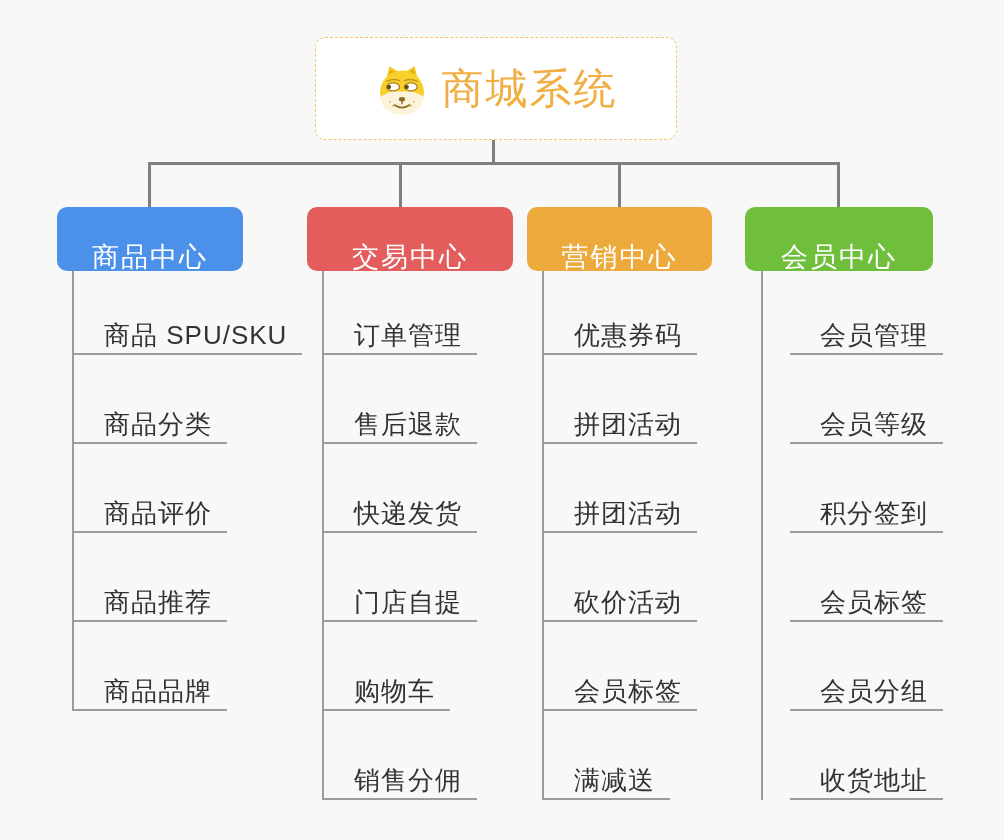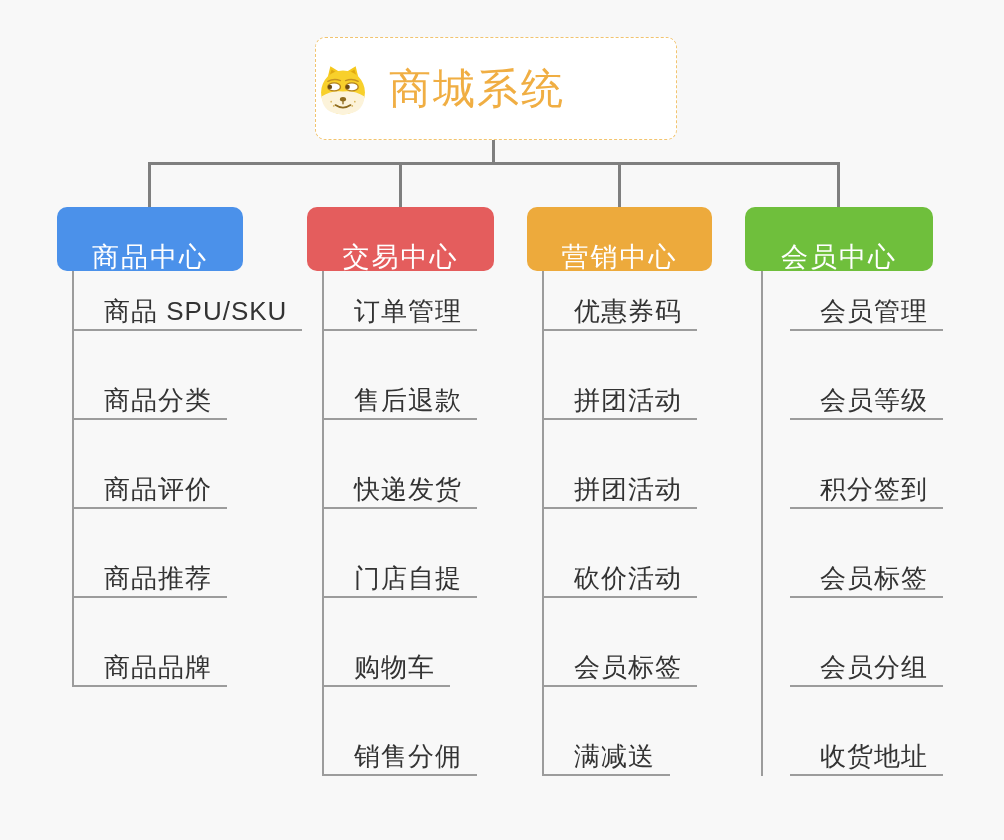--- a/index.html
+++ b/index.html
@@ -12,58 +12,58 @@
     background:var(--background);
     font-family:"Liberation Sans","DejaVu Sans",sans-serif;
     position:relative;overflow:hidden;
   }
   .stage{position:absolute;inset:0;}
 
   
   .root-node{
     position:absolute;left:315px;top:37px;width:362px;height:103px;
     background:#ffffff;border:1px dashed var(--root-border);border-radius:10px;
-    display:flex;align-items:center;gap:19px;
+    display:flex;align-items:center;justify-content:center;gap:13px;
   }
   .root-title{
     font-size:42px;color:var(--root-text);letter-spacing:2px;white-space:nowrap;
   }
   .doge{width:54px;height:56px;display:inline-flex;}
 
   
   .conn{position:absolute;background:var(--connector);}
   .root-drop{left:492px;top:140px;width:3px;height:25px;}
   .bus{left:148px;top:162px;width:692px;height:3px;}
   .drop{top:162px;width:3px;height:46px;}
   .drop.d0{left:148px;} .drop.d1{left:399px;} .drop.d2{left:618px;} .drop.d3{left:837px;}
 
   
   .branch-box{
     position:absolute;top:207px;height:64px;border-radius:10px;
     display:flex;align-items:center;justify-content:center;
   }
   .branch-box span{color:var(--branch-text);font-size:27px;letter-spacing:2px;white-space:nowrap;margin-top:36px;}
   .b0{left:57px;width:186px;}
-  .b1{left:307px;width:187px;text-align:right;}
+  .b1{left:307px;width:206px;text-align:right;}
   .b2{left:527px;width:185px;}
   .b3{left:745px;width:188px;font-family:Liberation Mono, monospace;}
 
   
   .column{
     position:absolute;top:271px;
     border-left:2px solid var(--underline);
   }
   .c0{left:72px;} .c1{left:322px;} .c2{left:542px;} .c3{left:761px;padding-left:27px;}
   .leaf{
     height:89px;width:fit-content;
     display:flex;align-items:flex-end;
     border-bottom:2px solid var(--underline);
     padding:0 15px 3px 30px;
   }
-  .leaf:first-child{height:60px;}
+  .leaf:first-child{height:84px;}
   .leaf span{
     font-size:26px;color:var(--item-text);letter-spacing:1px;white-space:nowrap;
     line-height:1.1;
   }
 </style>
 </head>
 <body>
 
 <div class="stage">
 

